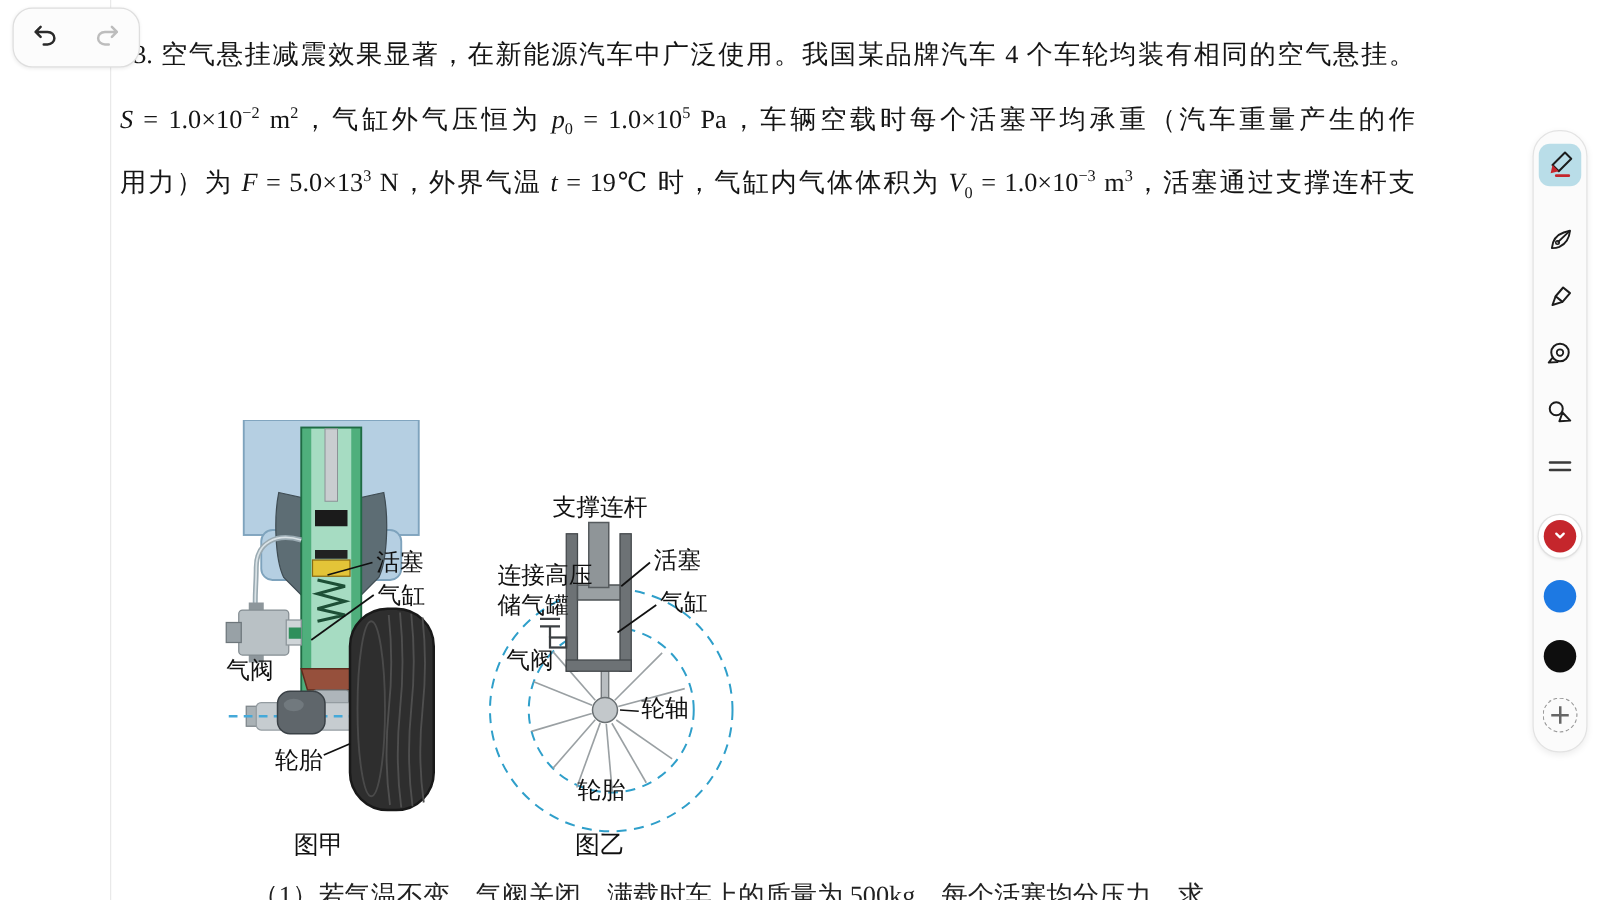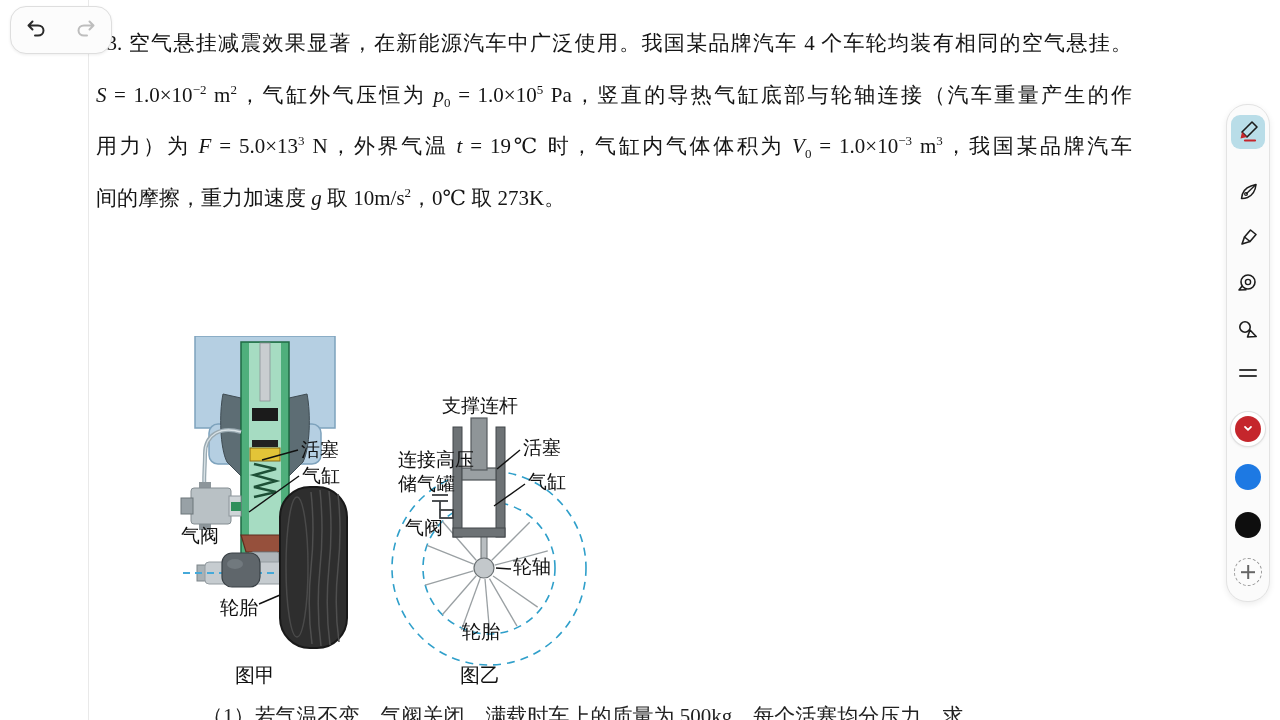--- a/index.html
+++ b/index.html
@@ -138,23 +138,22 @@
     <button class="side-item" style="top:403px;">
       <span class="swatch-plain" style="background: rgb(14, 14, 14);"></span>
     </button>
     <button class="side-item" style="top:450px;">
       <span class="add-swatch"></span>
     </button>
   </div>
 
   <div class="doc-text">
     <div class="line j"><span>13. 空气悬挂减震效果显著，在新能源汽车中广泛使用。我国某品牌汽车 4 个车轮均装有相同的空气悬挂。</span></div>
-    <div class="line j"><span class="v">S</span><span> = 1.0×10</span><span class="sup">−2</span><span> m</span><span class="sup">2</span><span>，气缸外气压恒为 </span><span class="v">p</span><span class="sub">0</span><span> = 1.0×10</span><span class="sup">5</span><span> Pa，竖直的导热气缸底部与轮轴连接（汽车重量产生的作</span></div>
-    <div class="line j"><span>用力）为 </span><span class="v">F</span><span> = 5.0×13</span><span class="sup">3</span><span> N，外界气温 </span><span class="v">t</span><span> = 19℃ 时，气缸内气体体积为 </span><span class="v">V</span><span class="sub">0</span><span> = 1.0×10</span><span class="sup">−3</span><span> m</span><span class="sup">3</span><span>，我国某品牌汽车</span></div>
-    <div class="line"><span>间的摩擦，重力加速度 </span><span class="v">g</span><span> 取 10m/s</span><span class="sup">2</span><span>，0℃ 取 273K。</span></div>
+    <div class="line j"><span class="v">S</span><span> = 1.0×10</span><span class="sup">−2</span><span> m</span><span class="sup">2</span><span>，气缸外气压恒为 </span><span class="v">p</span><span class="sub">0</span><span> = 1.0×10</span><span class="sup">5</span><span> Pa，车辆空载时每个活塞平均承重（汽车重量产生的作</span></div>
+    <div class="line j"><span>用力）为 </span><span class="v">F</span><span> = 5.0×13</span><span class="sup">3</span><span> N，外界气温 </span><span class="v">t</span><span> = 19℃ 时，气缸内气体体积为 </span><span class="v">V</span><span class="sub">0</span><span> = 1.0×10</span><span class="sup">−3</span><span> m</span><span class="sup">3</span><span>，活塞通过支撑连杆支</span></div>
   </div>
   <div class="partial-line"><span>（1）若气温不变，气阀关闭，满载时车上的质量为 500kg，每个活塞均分压力，求</span></div>
 
   <svg class="fig" style="left:175px;top:336px;" width="210" height="356" viewBox="0 0 210 356">
 
     <rect x="20" y="0" width="140" height="92" fill="#b5cfe2" stroke="#7ea3bd" stroke-width="1.5"></rect>
     <rect x="34" y="88" width="30" height="40" rx="9" fill="#b5cfe2" stroke="#7ea3bd" stroke-width="1.5"></rect>
     <rect x="116" y="88" width="30" height="40" rx="9" fill="#b5cfe2" stroke="#7ea3bd" stroke-width="1.5"></rect>
 
     <path d="M48 58 L66 62 L66 140 L52 126 C45 112 44 78 48 58 Z" fill="#5d6d74" stroke="#3f4c53" stroke-width="1"></path>

